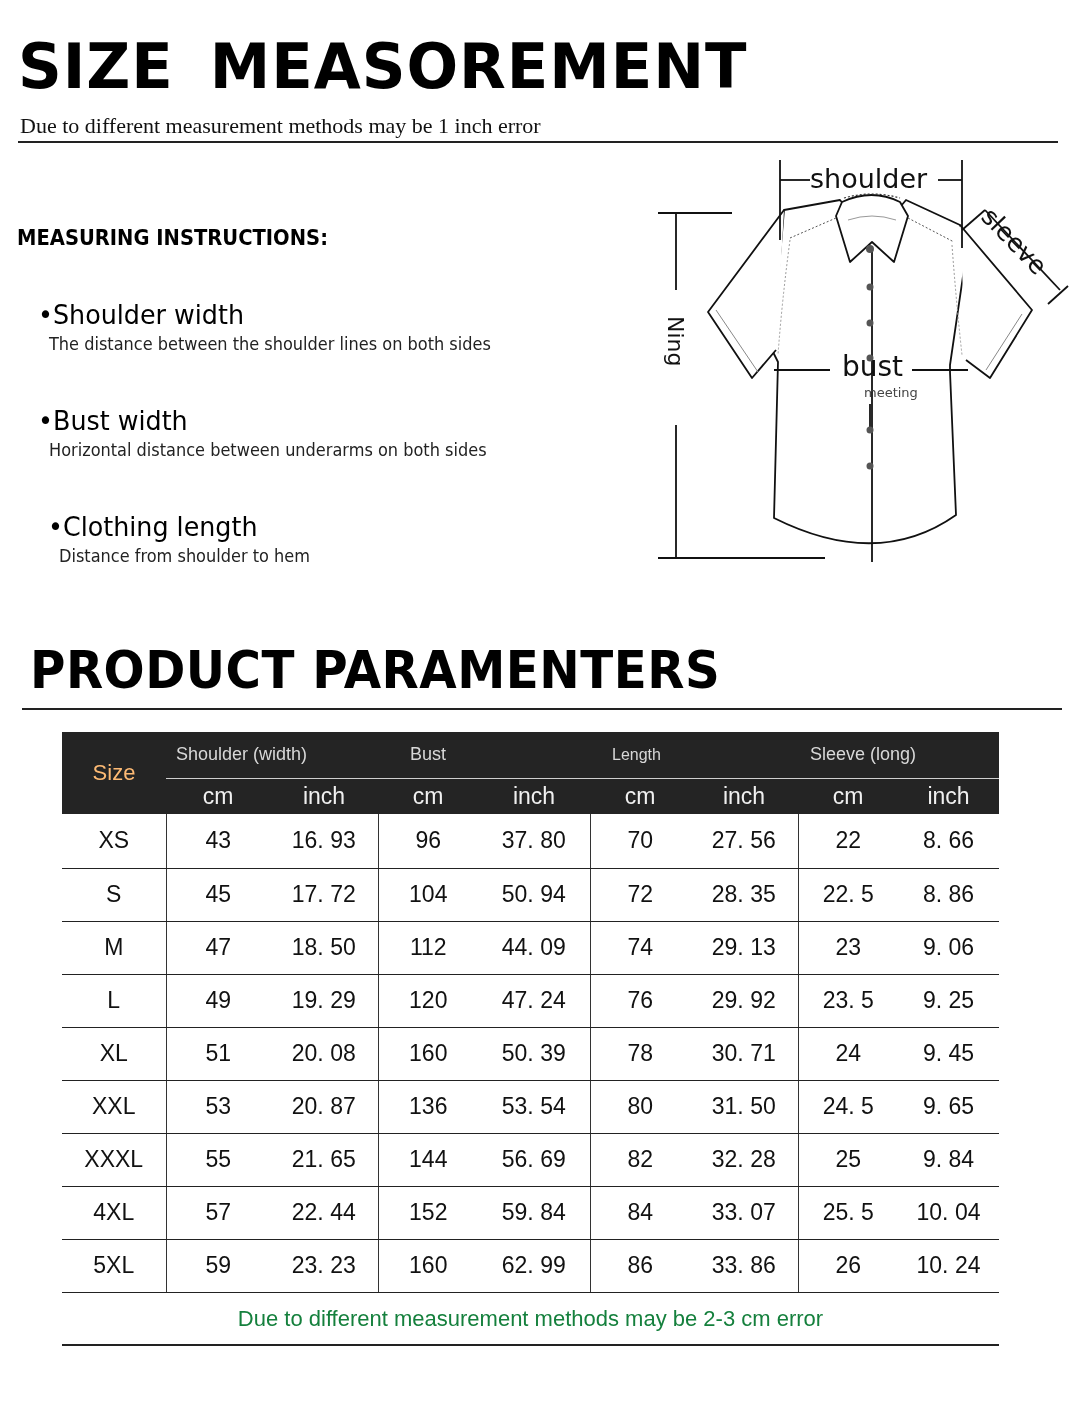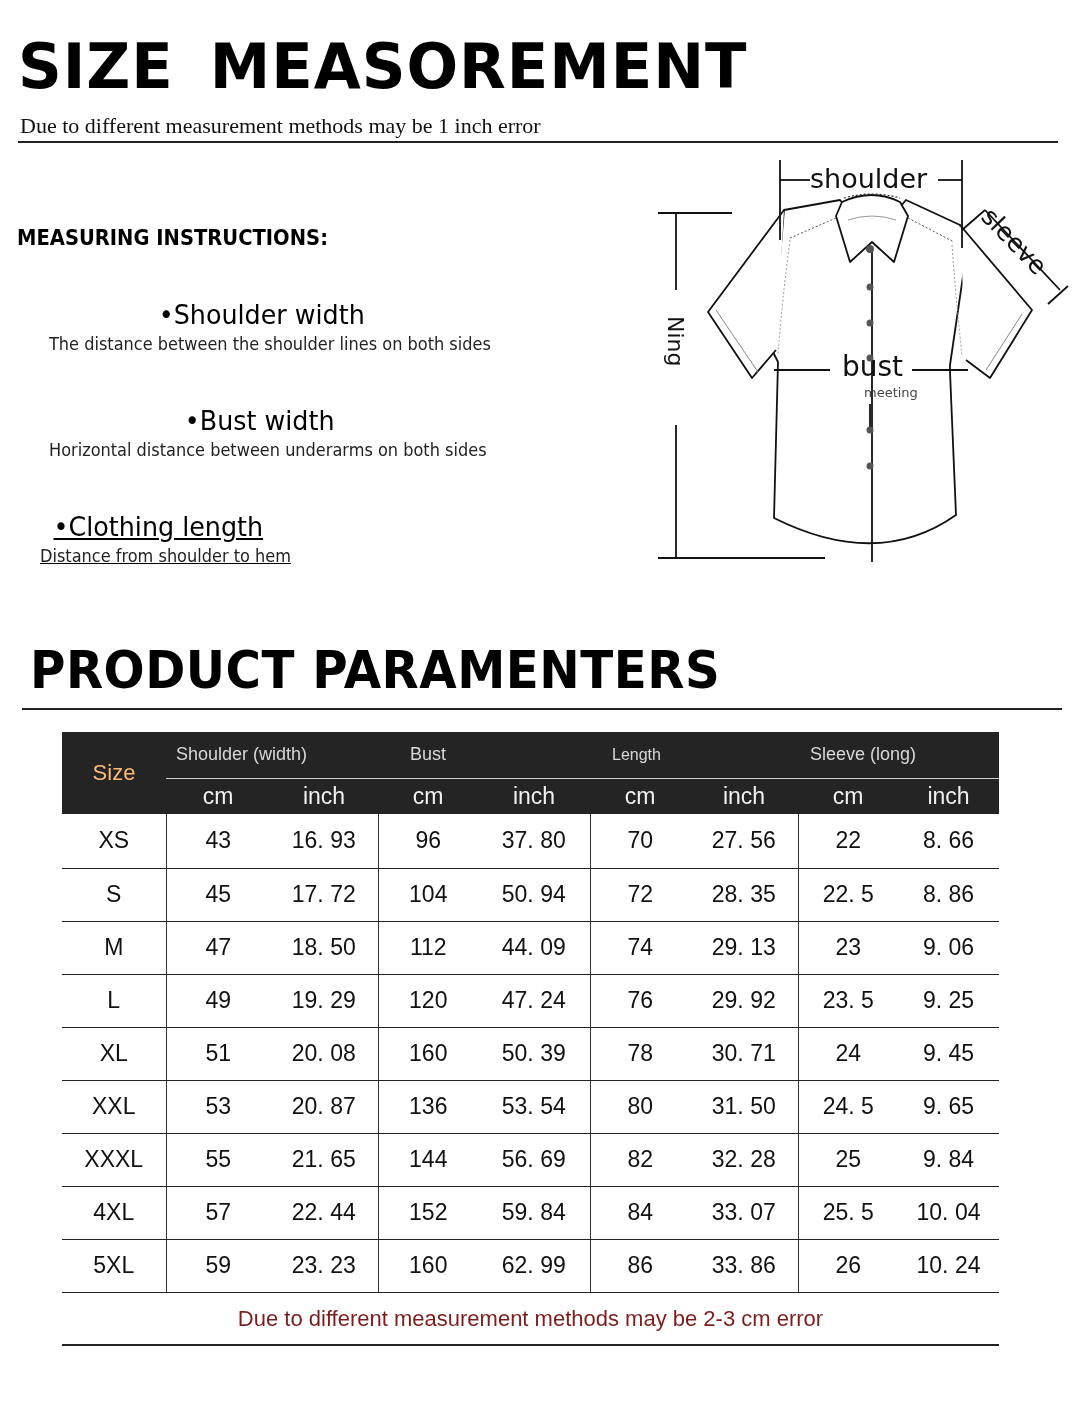--- a/index.html
+++ b/index.html
@@ -16,21 +16,21 @@
     position: absolute; left: 20px; top: 113px;
     font-family: "Liberation Serif", serif; font-size: 22px; color: #111;
   }
   .rule-1 { position: absolute; left: 18px; top: 141px; width: 1040px; height: 2px; background: #222; }
 
   .instr-heading {
     position: absolute; left: 17px; top: 226px;
     font-family: "DejaVu Sans", sans-serif; font-weight: bold; font-size: 21px;
     transform: scaleX(0.93); transform-origin: left;
   }
-  .instr-item { position: absolute; left: 38px; text-align: center; }
+  .instr-item { position: absolute; left: 38px; }
   .instr-title { font-size: 27px; font-family: "DejaVu Sans", sans-serif; line-height: 1.1; transform: scaleX(0.94); transform-origin: left; white-space: nowrap; }
   .instr-desc { font-size: 17px; color: #222; margin-left: 11px; margin-top: 4px; font-family: "DejaVu Sans", sans-serif; transform: scaleX(0.95); transform-origin: left; white-space: nowrap; }
 
   .shirt-diagram { position: absolute; left: 650px; top: 150px; width: 422px; height: 420px; }
 
   .title-params {
     position: absolute; left: 30px; top: 644px;
     font-family: "DejaVu Sans", sans-serif; font-weight: bold; font-size: 52px;
     line-height: 1; transform: scaleX(0.93); transform-origin: left; letter-spacing: 0.5px;
   }
@@ -51,42 +51,42 @@
   .size-table td {
     height: 53px; text-align: center; font-size: 23px; color: #111;
     border-bottom: 1.5px solid #222;
   }
   .size-table td.sep { border-right: 1.5px solid #333; }
   .size-table td.size-cell { border-right: 1.5px solid #333; text-align: center; }
   .size-table tr.first-row td { height: 54px; }
 
   .table-note {
     position: absolute; left: 62px; top: 1306px; width: 937px; text-align: center;
-    font-family: "Liberation Sans", sans-serif; font-size: 22px; color: #7f1d1d;
+    font-family: "Liberation Sans", sans-serif; font-size: 22px; color: #15803d;
   }
   .rule-3 { position: absolute; left: 62px; top: 1344px; width: 937px; height: 1.5px; background: #222; }
 </style>
 </head>
 <body>
 
 <div class="title-main">SIZE  MEASOREMENT</div>
 <div class="subtitle-main">Due to different measurement methods may be 1 inch error</div>
 <div class="rule-1"></div>
 
 <div class="instr-heading">MEASURING INSTRUCTIONS:</div>
 
 <div class="instr-item" style="top:300px;">
   <div class="instr-title">•Shoulder width</div>
   <div class="instr-desc">The distance between the shoulder lines on both sides</div>
 </div>
 <div class="instr-item" style="top:406px;">
   <div class="instr-title">•Bust width</div>
   <div class="instr-desc">Horizontal distance between underarms on both sides</div>
 </div>
-<div class="instr-item" style="top:512px; left:29px;text-decoration:underline;">
+<div class="instr-item" style="top:512px; left:48px;">
   <div class="instr-title">•Clothing length</div>
   <div class="instr-desc">Distance from shoulder to hem</div>
 </div>
 
 <svg class="shirt-diagram" viewBox="0 0 422 420" xmlns="http://www.w3.org/2000/svg">
   <g fill="none" stroke="#111" stroke-width="1.8" stroke-linejoin="round">
 
     <path d="M134 60 L190 50 L200 62 L246 62 L256 50 L310 75 L318 92 L300 215 L300 222 L306 365 Q228 420 124 368 L128 212 L122 200 L134 60 Z" fill="#fff"></path>
 
     <path d="M134 60 L58 162 L102 228 L126 200" fill="#fff"></path>

